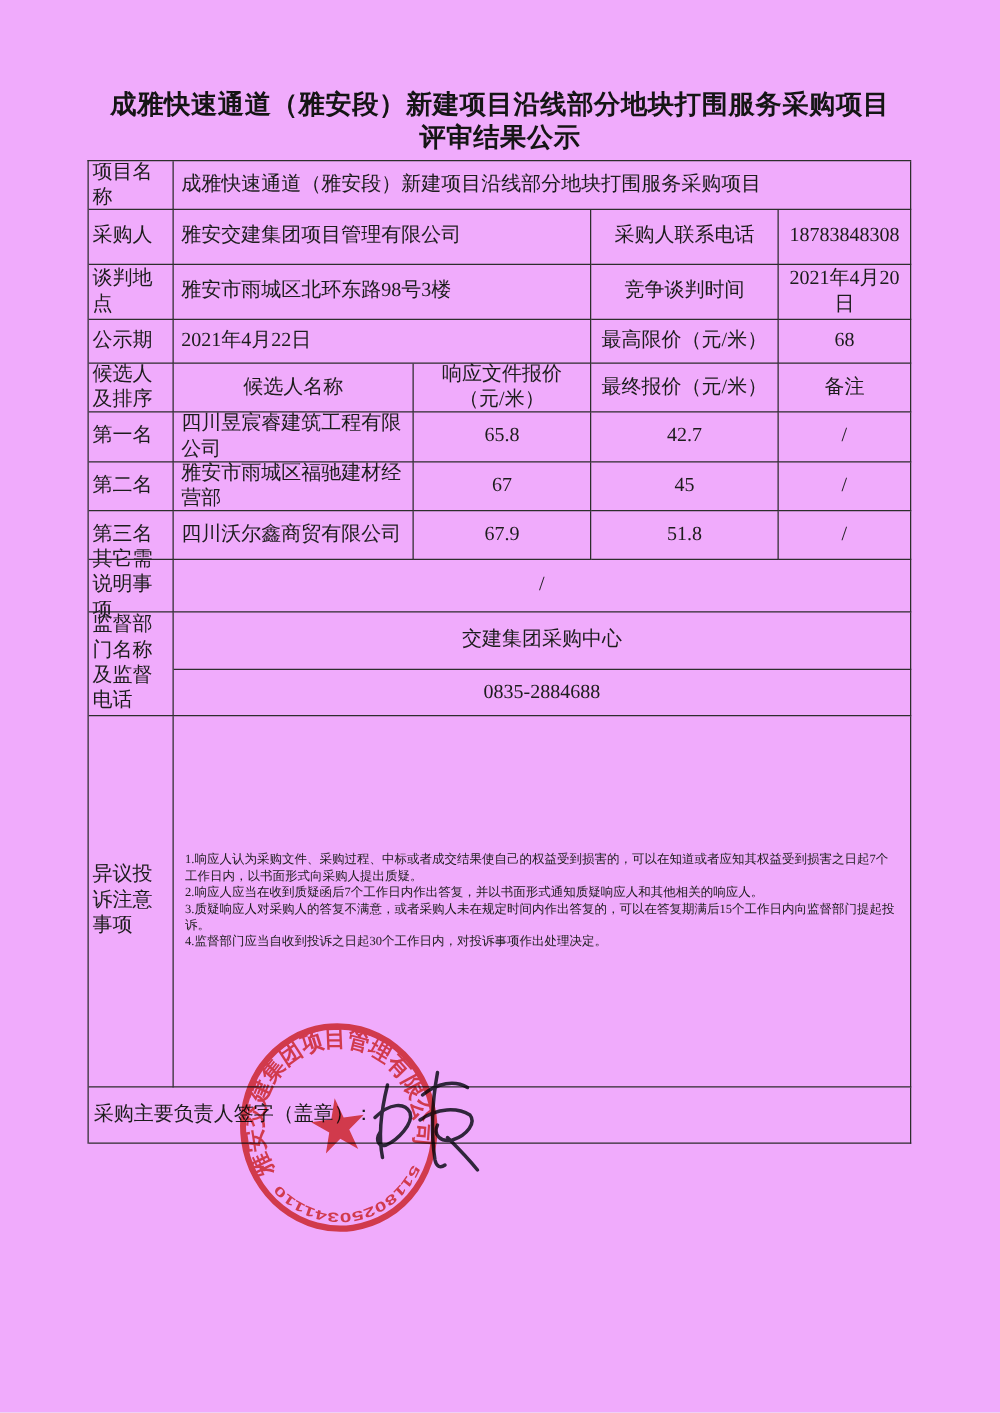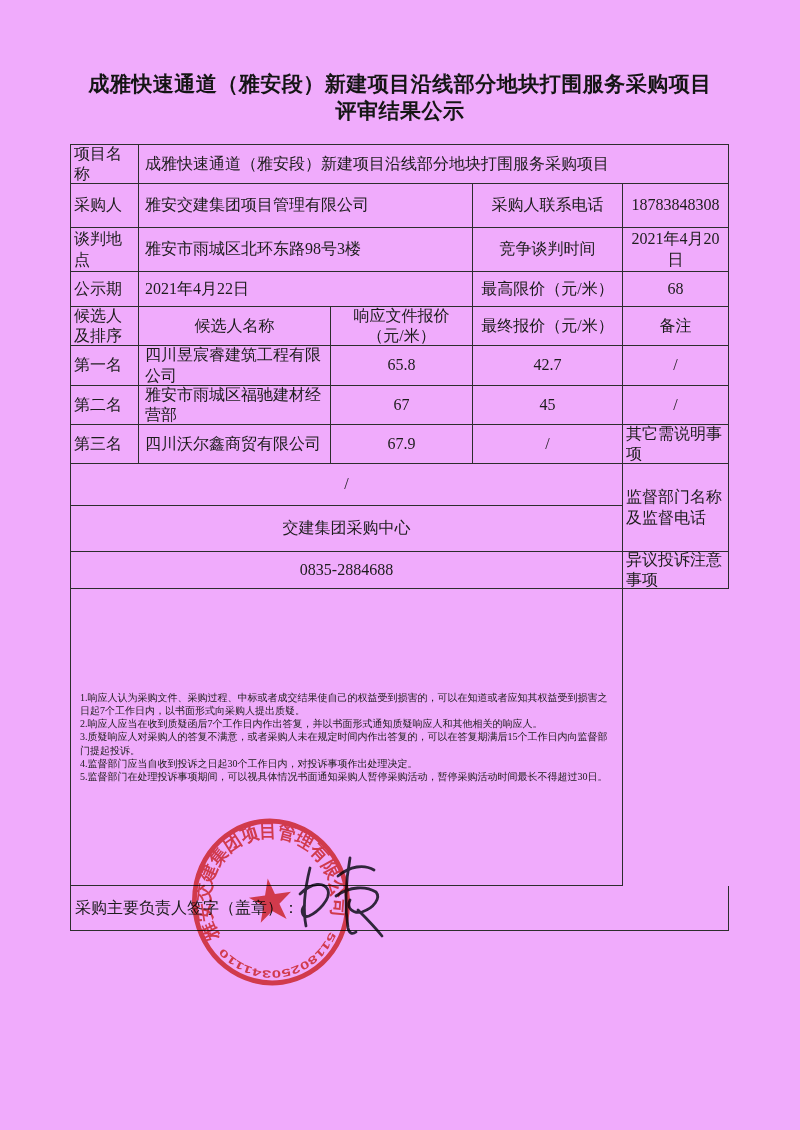--- a/index.html
+++ b/index.html
@@ -19,21 +19,21 @@
     position:absolute;top:70px;left:0;right:0;
     text-align:center;
     font-family:"Liberation Sans","DejaVu Sans",sans-serif;
     font-weight:700;
     font-size:21px;
     line-height:27px;
     color:#151515;
     letter-spacing:.5px;
   }
   .doc-table{
-    position:absolute;left:70px;top:144px;
+    position:absolute;left:70px;top:128px;
     display:grid;
     grid-template-columns:68px 192px 142px 150px 106px;
     grid-template-rows:39px 44px 44px 35px 39px 40px 39px 39px 42px 46px 37px 297px 45px;
     border-top:1.6px solid #2d2d2d;
     border-left:1.6px solid #2d2d2d;
     font-size:16px;
   }
   .cell{
     border-right:1.6px solid #2d2d2d;
     border-bottom:1.6px solid #2d2d2d;
@@ -123,37 +123,37 @@
 
     <div class="cell lab">第二名</div>
     <div class="cell">雅安市雨城区福驰建材经营部</div>
     <div class="cell center">67</div>
     <div class="cell center">45</div>
     <div class="cell center">/</div>
 
     <div class="cell lab">第三名</div>
     <div class="cell">四川沃尔鑫商贸有限公司</div>
     <div class="cell center">67.9</div>
+    <div class="cell center">51.8</div>
     <div class="cell center">/</div>
 
     <div class="cell lab">其它需说明事项</div>
     <div class="cell c4 center">/</div>
 
     <div class="cell lab r2">监督部门名称及监督电话</div>
     <div class="cell c4 center">交建集团采购中心</div>
     <div class="cell c4 center">0835-2884688</div>
 
     <div class="cell lab">异议投诉注意事项</div>
     <div class="cell c4 law-cell">
       <div class="law">
         <div class="law-item">1.响应人认为采购文件、采购过程、中标或者成交结果使自己的权益受到损害的，可以在知道或者应知其权益受到损害之日起7个工作日内，以书面形式向采购人提出质疑。</div>
         <div class="law-item">2.响应人应当在收到质疑函后7个工作日内作出答复，并以书面形式通知质疑响应人和其他相关的响应人。</div>
         <div class="law-item">3.质疑响应人对采购人的答复不满意，或者采购人未在规定时间内作出答复的，可以在答复期满后15个工作日内向监督部门提起投诉。</div>
         <div class="law-item">4.监督部门应当自收到投诉之日起30个工作日内，对投诉事项作出处理决定。</div>
-        <div class="law-item">5.监督部门在处理投诉事项期间，可以视具体情况书面通知采购人暂停采购活动，暂停采购活动时间最长不得超过30日。</div>
       </div>
     </div>
 
     <div class="cell c5 sig-row">
       <span>采购主要负责人签字（盖章）：</span>
     </div>
 
   </div>
 
   <svg class="seal" viewBox="0 0 160 160" preserveAspectRatio="none">

